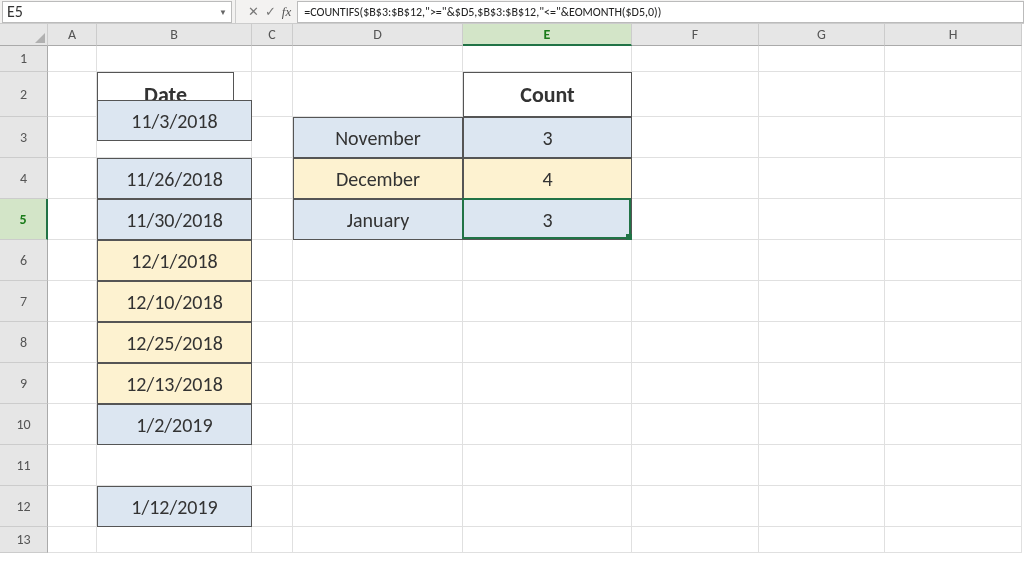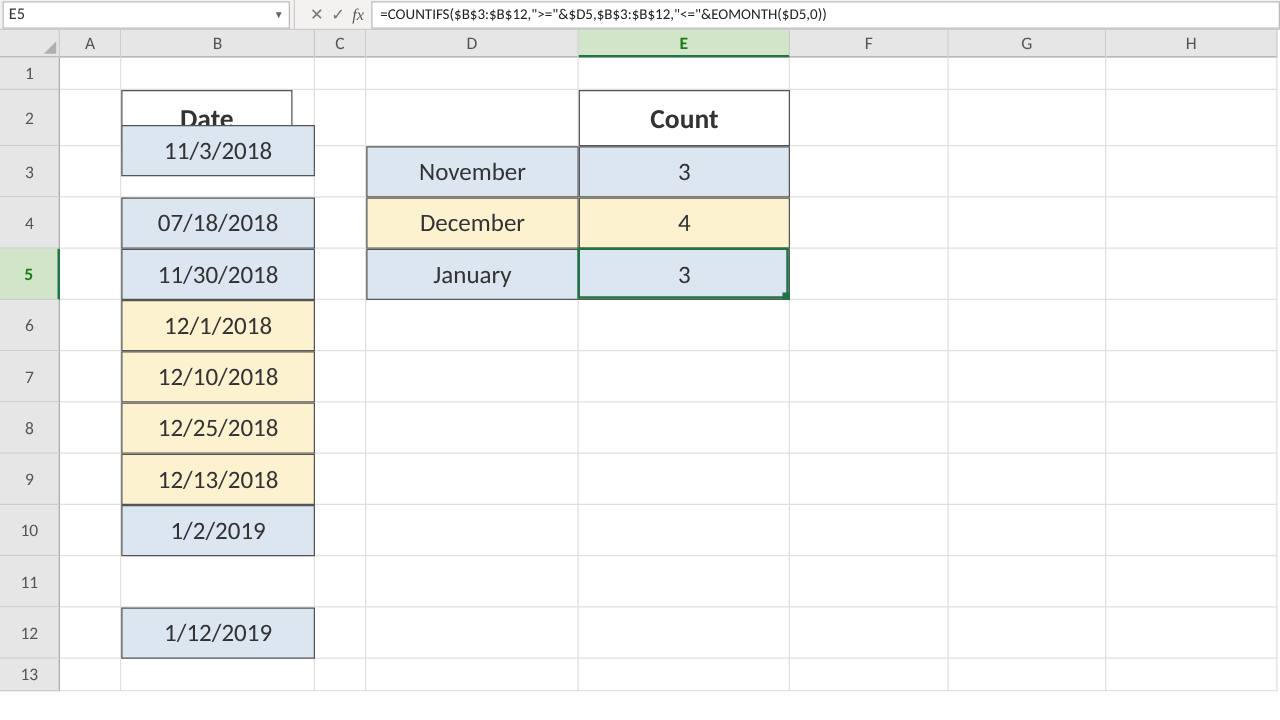--- a/index.html
+++ b/index.html
@@ -24,21 +24,21 @@
       height: 22px;
       background: #fff;
       border: 1px solid #bbb;
       display: flex;
       align-items: center;
       justify-content: space-between;
       padding: 0 4px;
       margin-left: 2px;
     }
     .name-box {
-      font-size: 13px;
+      font-size: 16px;
       color: #333;
     }
     .dropdown-caret {
       font-size: 8px;
       color: #666;
     }
     .fb-sep {
       width: 4px;
       height: 100%;
       border-left: 1px solid #ccc;
@@ -249,21 +249,21 @@
       <div class="grid-bg-col" style="left: 48px; height: 507px; width: 1px;"></div>
       <div class="grid-bg-col" style="left: 203px; height: 507px; width: 1px;"></div>
       <div class="grid-bg-col" style="left: 244px; height: 507px; width: 1px;"></div>
       <div class="grid-bg-col" style="left: 414px; height: 507px; width: 1px;"></div>
       <div class="grid-bg-col" style="left: 583px; height: 507px; width: 1px;"></div>
       <div class="grid-bg-col" style="left: 710px; height: 507px; width: 1px;"></div>
       <div class="grid-bg-col" style="left: 836px; height: 507px; width: 1px;"></div>
       <div class="grid-bg-col" style="left: 973px; height: 507px; width: 1px;"></div>
       <div class="cell header" style="left: 49px; top: 26px; width: 137px; height: 45px;">Date</div>
       <div class="cell tbl blue" style="left: 49px; top: 54px; width: 155px; height: 41px;">11/3/2018</div>
-      <div class="cell tbl blue" style="left: 49px; top: 112px; width: 155px; height: 41px;">07/18/2018</div>
+      <div class="cell tbl blue" style="left: 49px; top: 112px; width: 155px; height: 41px;">11/26/2018</div>
       <div class="cell tbl blue" style="left: 49px; top: 153px; width: 155px; height: 41px;">11/30/2018</div>
       <div class="cell tbl yel" style="left: 49px; top: 194px; width: 155px; height: 41px;">12/1/2018</div>
       <div class="cell tbl yel" style="left: 49px; top: 235px; width: 155px; height: 41px;">12/10/2018</div>
       <div class="cell tbl yel" style="left: 49px; top: 276px; width: 155px; height: 41px;">12/25/2018</div>
       <div class="cell tbl yel" style="left: 49px; top: 317px; width: 155px; height: 41px;">12/13/2018</div>
       <div class="cell tbl blue" style="left: 49px; top: 358px; width: 155px; height: 41px;">1/2/2019</div>
       <div class="cell tbl blue" style="left: 49px; top: 440px; width: 155px; height: 41px;">1/12/2019</div>
       <div class="cell tbl blue" style="left: 245px; top: 71px; width: 170px; height: 41px;">November</div>
       <div class="cell header" style="left: 415px; top: 26px; width: 169px; height: 45px;">Count</div>
       <div class="cell tbl blue" style="left: 415px; top: 71px; width: 169px; height: 41px;">3</div>

